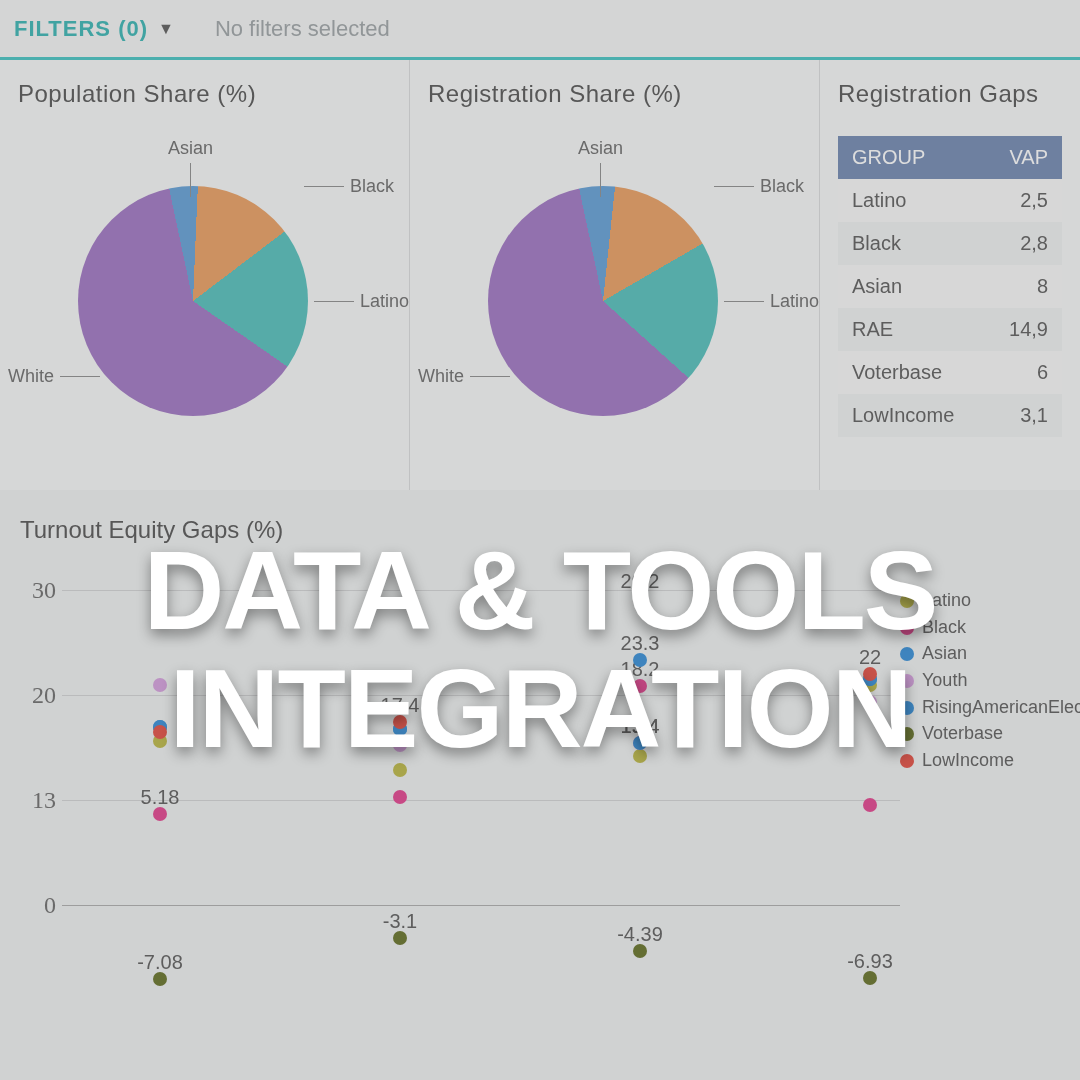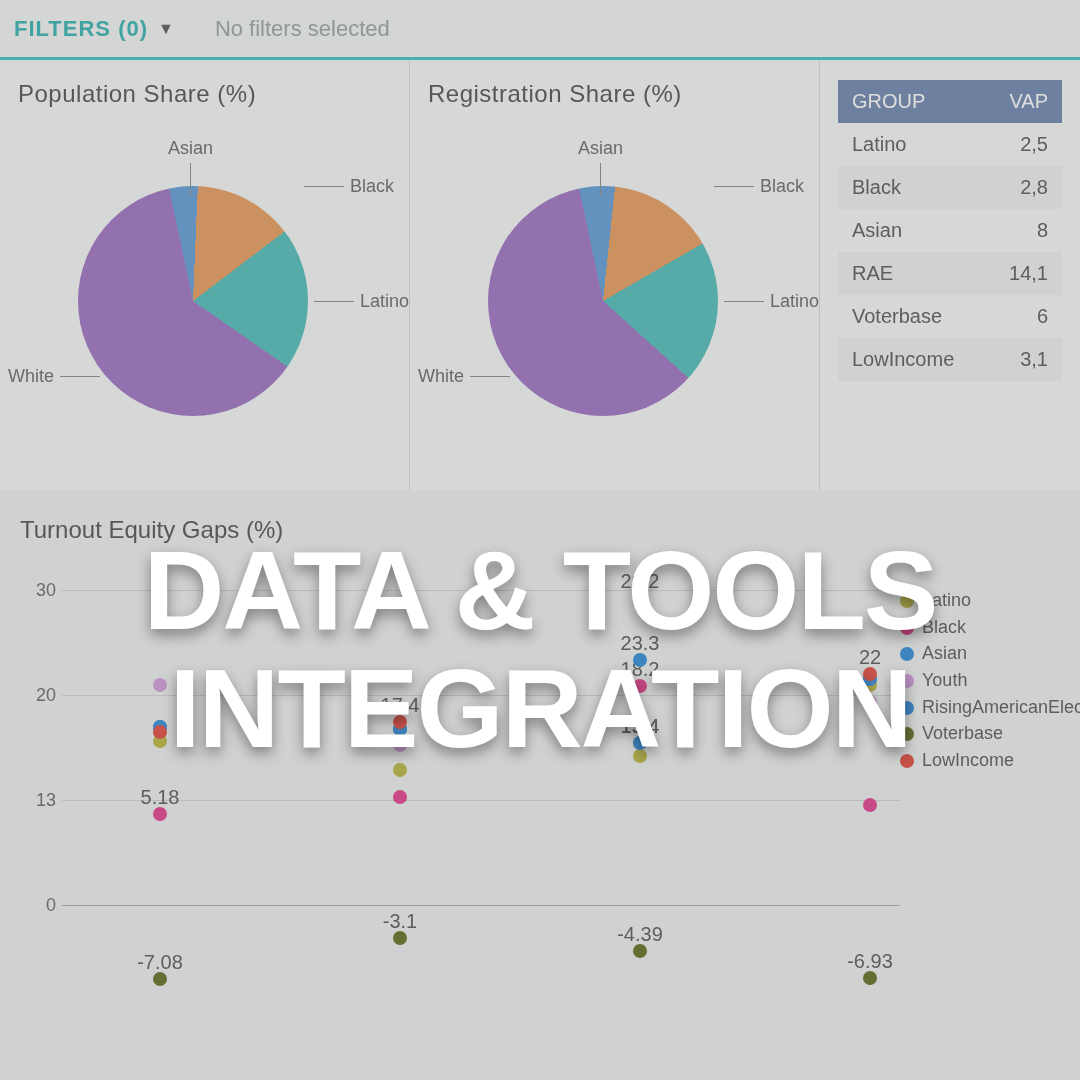--- a/index.html
+++ b/index.html
@@ -121,21 +121,21 @@
     height: 490px;
     display: flex;
   }
   .plot {
     position: relative;
     width: 920px;
     height: 470px;
   }
   .plot .axis-x-zero { position:absolute; left:42px; right:0; height:1px; background:#aaa; }
   .plot .grid { position:absolute; left:42px; right:0; height:1px; background:#d0d2d3; }
-  .plot .ylab { position:absolute; left:0; width:36px; text-align:right; font-size:18px; color:#666; transform:translateY(-50%); }
+  .plot .ylab { position:absolute; left:0; width:36px; text-align:right; font-size:24px; color:#666; transform:translateY(-50%);font-family:Liberation Serif, serif; }
   .pt { position:absolute; width:14px; height:14px; border-radius:50%; transform:translate(-50%,-50%); }
   .ptlabel { position:absolute; font-size:20px; color:#555; transform:translate(-50%,-120%); white-space:nowrap;}
   .legend {
     width: 160px;
     padding-top: 6px;
     font-size: 18px;
     color:#555;
   }
   .legend .row { display:flex; align-items:flex-start; gap:8px; margin-bottom:6px;}
   .legend .dot { width:14px; height:14px; border-radius:50%; margin-top:4px; flex:none;}
@@ -194,20 +194,21 @@
           <span>Latino</span>
         </div>
         <div class="leader" style="left: -10px; top: 230px;">
           <span>White</span>
           <span class="line"></span>
         </div>
       </div>
   </div>
 
   <div class="panel table-panel">
+    <div class="panel-title">Registration Gaps</div>
     <table class="reg-table">
       <thead>
           <tr>
         <th>GROUP</th>
         <th>VAP</th>
       </tr>
         </thead>
       <tbody>
           <tr>
             <td>Latino</td>
@@ -216,21 +217,21 @@
           <tr>
             <td>Black</td>
             <td>2,8</td>
           </tr>
           <tr>
             <td>Asian</td>
             <td>8</td>
           </tr>
           <tr>
             <td>RAE</td>
-            <td>14,1</td>
+            <td>14,9</td>
           </tr>
           <tr>
             <td>Voterbase</td>
             <td>6</td>
           </tr>
           <tr>
             <td>LowIncome</td>
             <td>3,1</td>
           </tr>
         </tbody>

